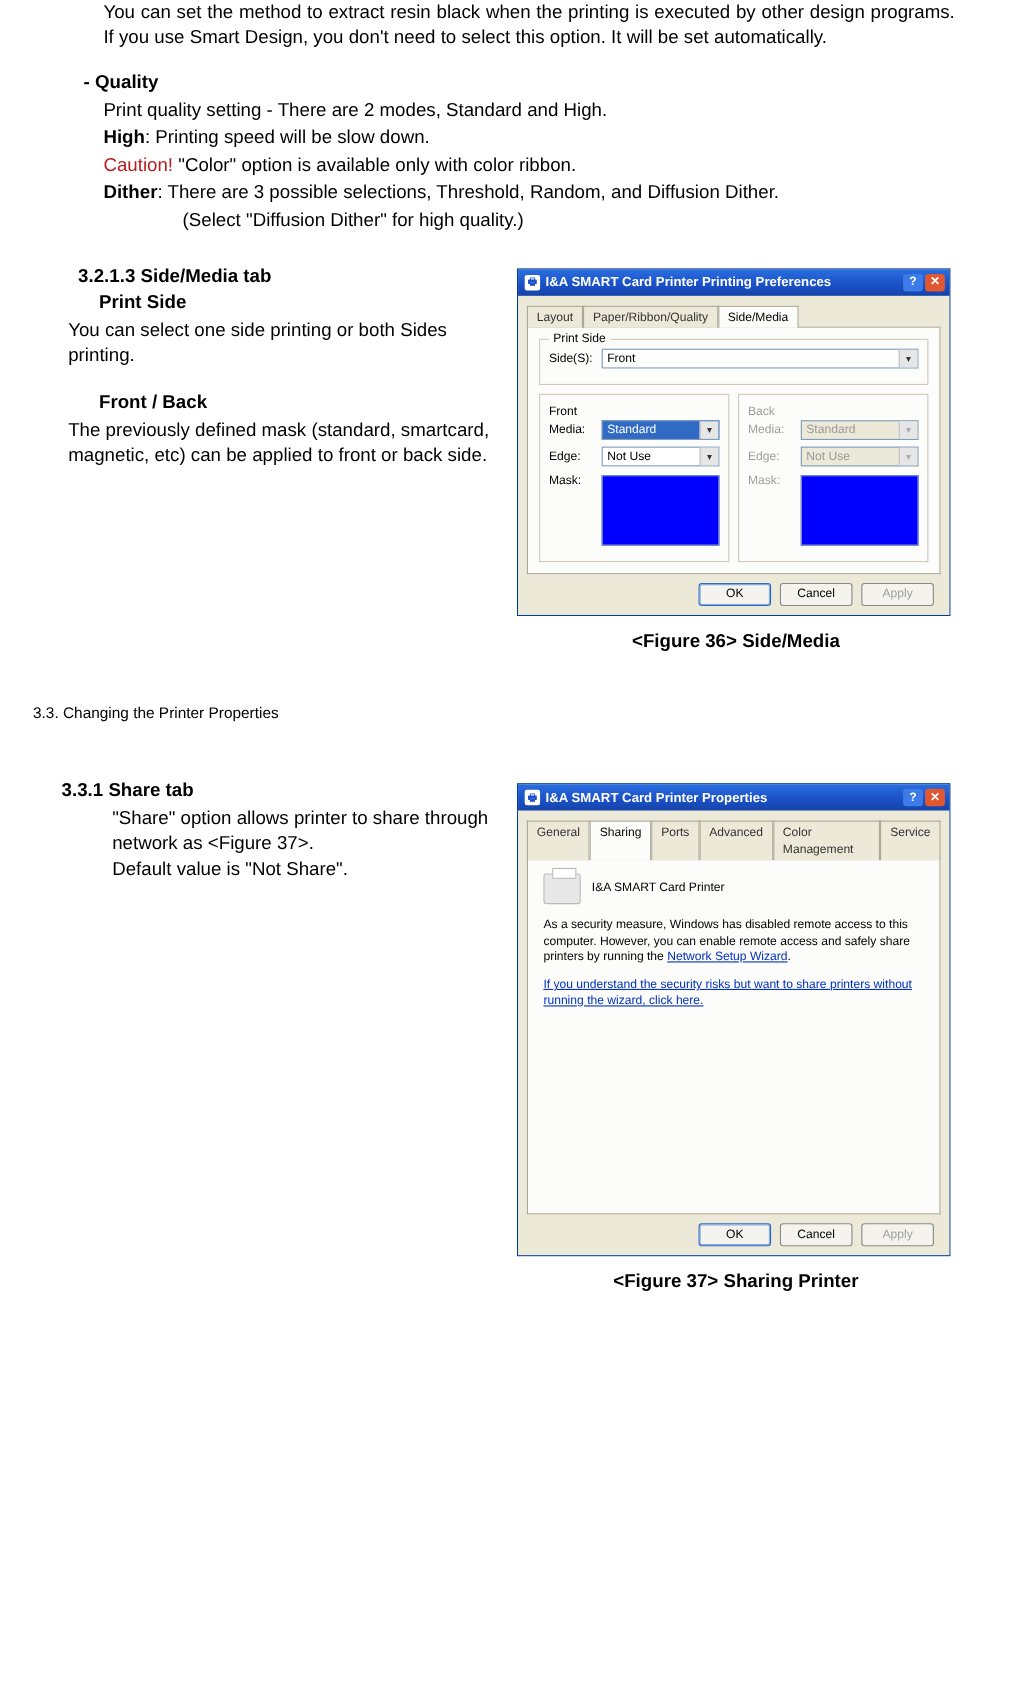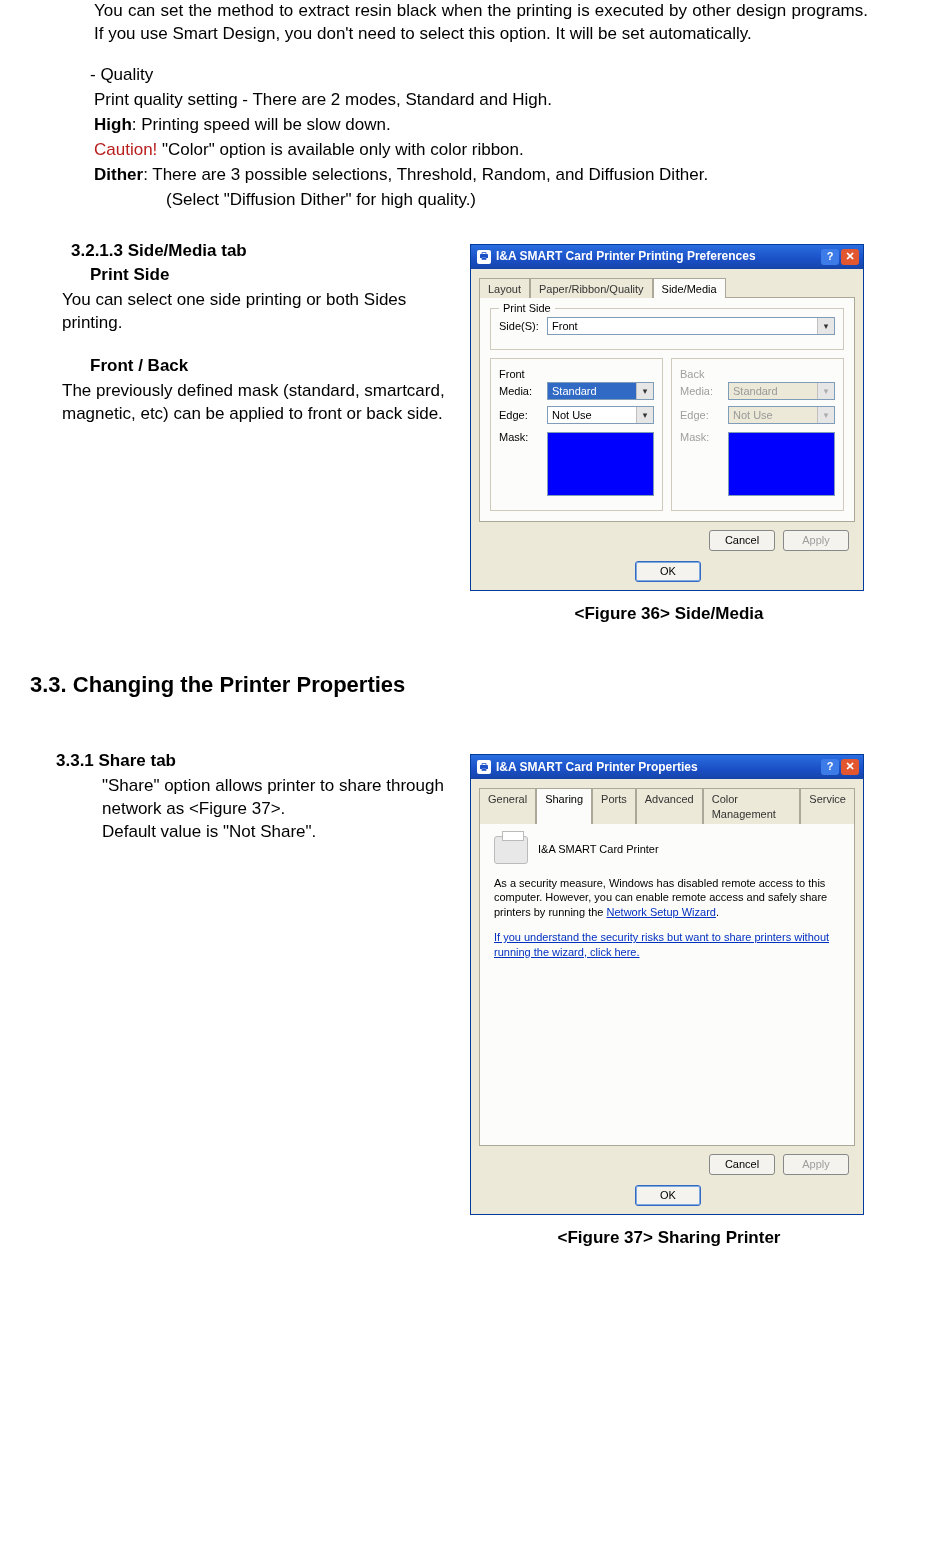--- a/index.html
+++ b/index.html
@@ -6,33 +6,33 @@
   body {
     width: 928px;
     font-family: Arial, Helvetica, sans-serif;
     font-size: 17px;
     line-height: 1.35;
     color: #000;
     background: #fff;
   }
   .page { padding: 0 60px 0 26px; }
   .intro { margin: 0 0 18px 68px; text-align: justify; }
-  .quality-head { font-weight: normal; margin-left: 64px; margin-bottom: 2px; }
+  .quality-head { font-weight: bold; margin-left: 50px; margin-bottom: 2px; }
   .quality-body { margin-left: 68px; margin-bottom: 28px; }
   .quality-body p { margin-bottom: 2px; }
   .red { color: #b91c1c; }
   .indent2 { margin-left: 72px; }
   .two-col { display: flex; align-items: flex-start; }
   .left { flex: 0 0 444px; padding-right: 10px; }
   .right { flex: 1; }
   .h-sec { font-weight: bold; margin-left: 45px; margin-bottom: 2px; }
   .sec-body { margin-left: 45px; margin-bottom: 30px; }
   .sub-head { font-weight: bold; margin-left: 64px; margin-bottom: 2px; }
   .sub-body { margin-left: 36px; margin-bottom: 20px; }
-  .big-head { font-size: 22px; font-weight: bold; margin: 44px 0 50px 4px; }
+  .big-head { font-size: 14px; font-weight: normal; margin: 44px 0 50px 4px; }
   .cap { text-align: center; font-weight: bold; margin-top: 12px; }
   .page-num { text-align: center; font-size: 20px; margin-top: 90px; }
 
   
   .xp-win {
     width: 394px;
     border: 1px solid #003c9b;
     background: #ece9d8;
     font-family: Tahoma, Arial, sans-serif;
     font-size: 11px;
@@ -130,21 +130,21 @@
     margin-top: 2px;
   }
   .xp-buttons { display: flex; justify-content: flex-end; gap: 8px; padding: 8px 6px 0 0; }
   .xp-button {
     min-width: 66px; height: 21px;
     border: 1px solid #888; border-radius: 3px;
     background: #f4f3ee;
     font-size: 11px;
     display: flex; align-items: center; justify-content: center;
   }
-  .xp-button.default { border: 1px solid #316ac5; box-shadow: 0 0 0 1px #7da9e0 inset; margin-top: 31px; }
+  .xp-button.default { border: 1px solid #316ac5; box-shadow: 0 0 0 1px #7da9e0 inset; }
   .xp-button.disabled { color: #9e9e9e; }
 
   
   .share-body {
     border: 1px solid #aca899;
     border-top: none;
     background: #fcfcfa;
     padding: 12px 14px 14px 14px;
     min-height: 322px;
     font-size: 11px;

